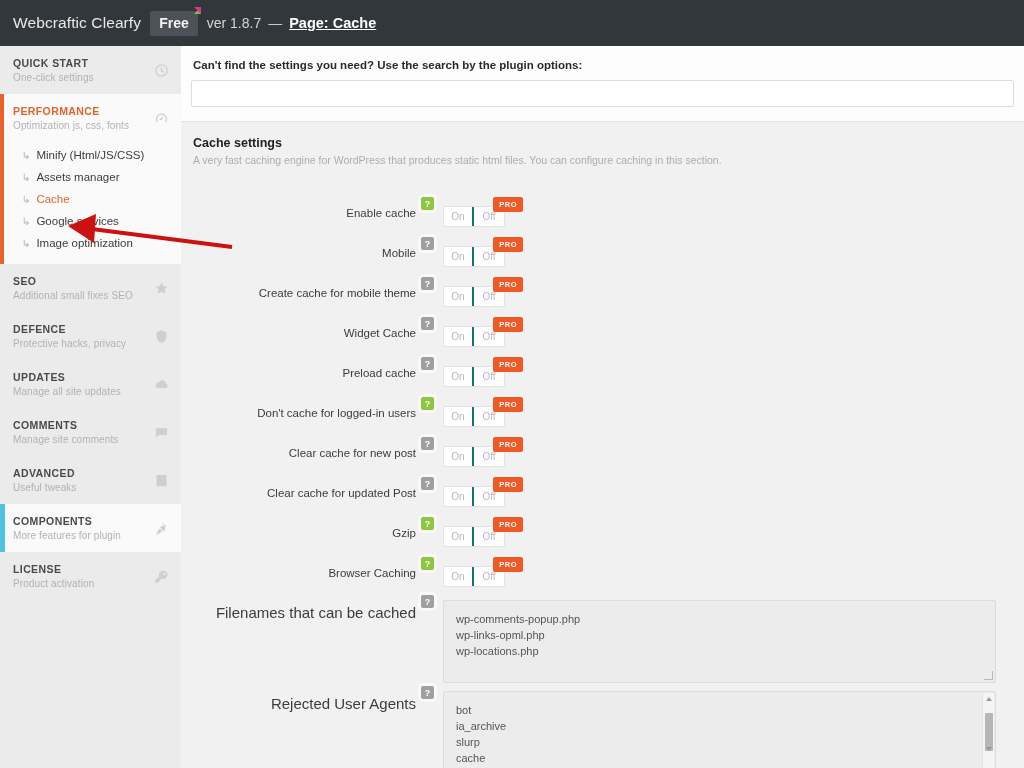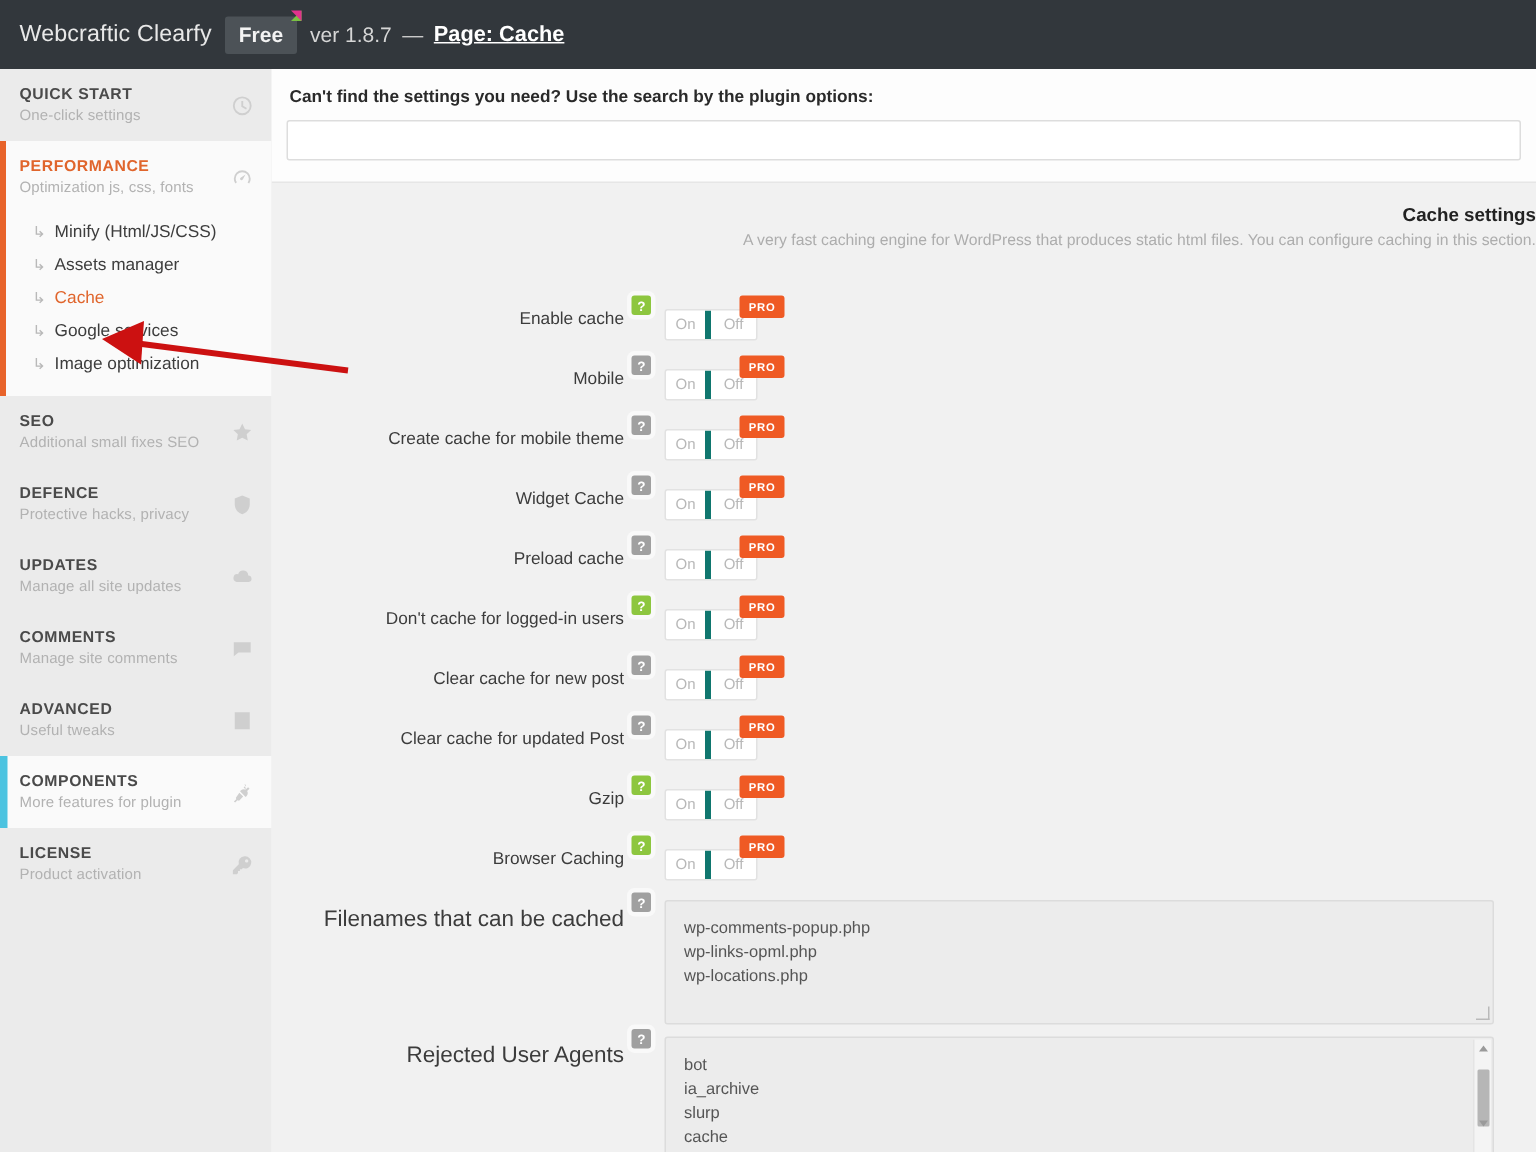--- a/index.html
+++ b/index.html
@@ -101,21 +101,21 @@
     margin-bottom: 9px; margin-left: 2px;
   }
   .search-input {
     width: 100%; height: 27px; background: #ffffff;
     border: 1px solid #dddddd; border-radius: 2px;
     font-size: 12px; padding: 0 8px; color: #333;
     font-family: "Liberation Sans", sans-serif;
     outline: none;
   }
   .section-head {
-    background: #f1f1f1; padding: 14px 0 12px 12px; text-align: right;
+    background: #f1f1f1; padding: 14px 0 12px 12px;
   }
   .section-title { font-size: 12.5px; font-weight: bold; color: #222; }
   .section-desc { font-size: 10.5px; color: #adadad; margin-top: 4px; }
 
   .form-area { position: relative; padding-top: 14px; }
 
   .row {
     display: flex; align-items: flex-start;
     height: 40px; padding-right: 10px;
   }
@@ -136,21 +136,21 @@
   .help-icon.green { background: #8dc63f; }
   .ctrl-wrap { position: relative; margin-left: 9px; margin-top: 14px; }
   .toggle {
     display: flex; border: 1px solid #e2e2e2;
     border-radius: 2px; background: #ffffff; overflow: hidden;
   }
   .toggle span {
     display: block; width: 30px; height: 19px; line-height: 19px;
     text-align: center; font-size: 10px; color: #b8b8b8;
   }
-  .toggle span.on { border-right: 4px solid #0f766e; }
+  .toggle span.on { border-right: 2px solid #0f766e; }
   .pro-badge {
     position: absolute; right: -18px; top: -9px;
     background: #ef5a24; color: #ffffff;
     font-size: 7.5px; font-weight: bold; letter-spacing: .5px;
     padding: 3px 6px 3px 6px; border-radius: 2px;
   }
 
   .ta-row { display: flex; align-items: flex-start; padding-right: 10px; }
   .ta-label {
     width: 235px; text-align: right;

